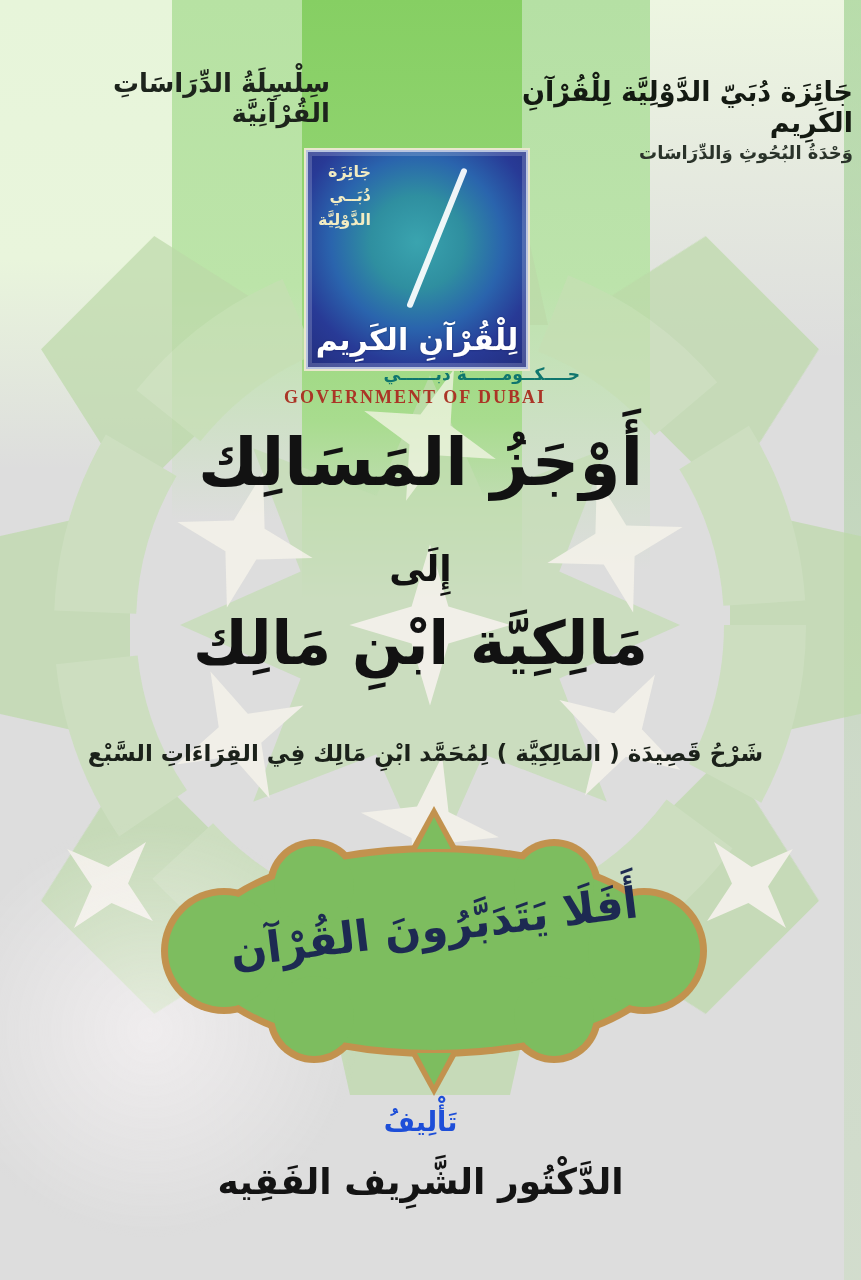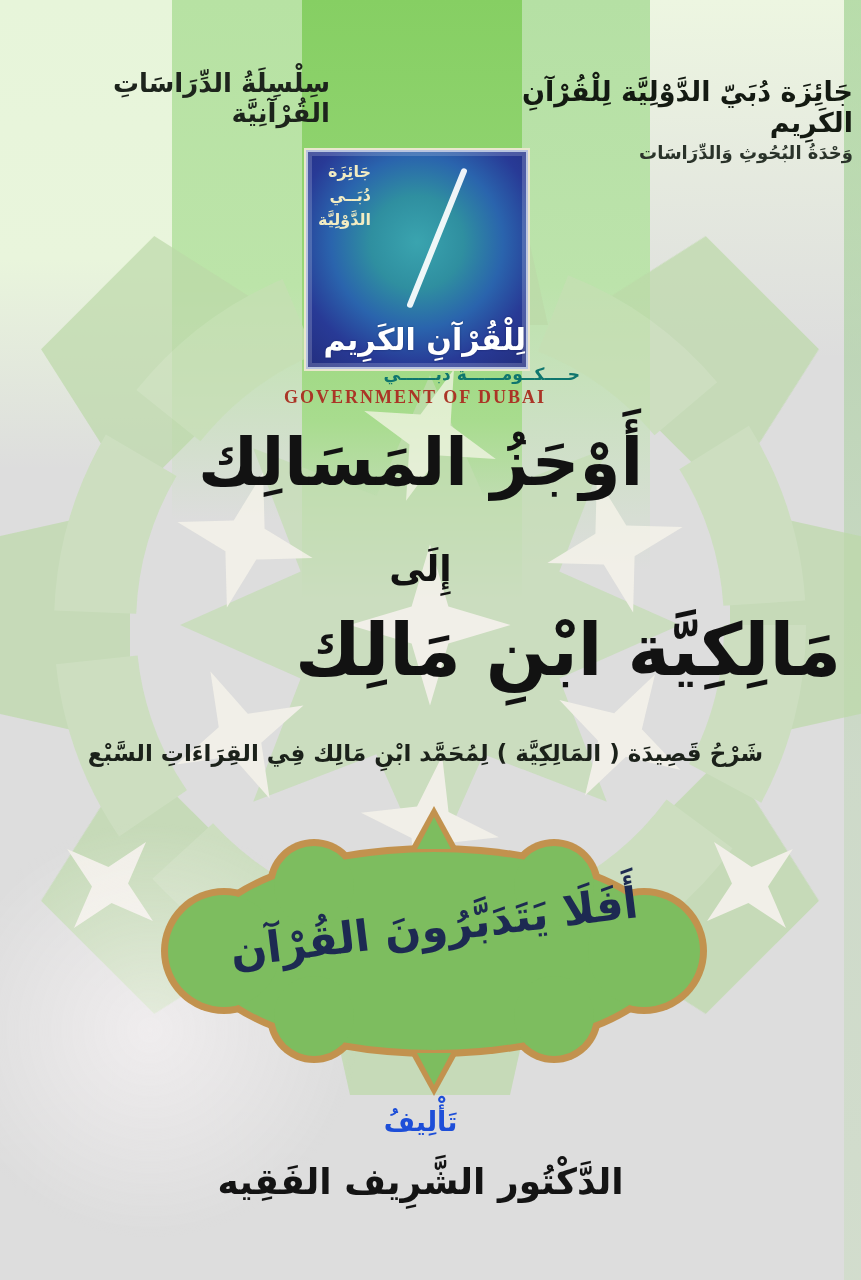--- a/index.html
+++ b/index.html
@@ -31,35 +31,35 @@
   .award-title{font-size:27px;font-weight:bold;color:#141a12;line-height:1.15;}
   .award-unit{font-size:18px;font-weight:bold;color:#2a332a;margin-top:4px;}
   
   .logo{position:absolute;left:306px;top:150px;width:218px;height:215px;
     background:radial-gradient(circle at 50% 42%,#3aa4af 0%,#2f8fa0 28%,#2a64ad 52%,#283a96 74%,#232e7e 100%);
     border:2px solid #b9c4e0;box-shadow:0 0 0 2px #e9e7cd, inset 0 0 0 4px rgba(255,255,255,.18);}
   .logo-corner{position:absolute;left:10px;top:8px;font-size:16px;line-height:1.5;
     color:#f2ecc2;font-weight:bold;text-align:right;direction:rtl;white-space:pre-line;}
   .logo-stroke{position:absolute;left:58%;top:5%;width:6px;height:150px;
     background:rgba(255,255,255,.92);transform:rotate(22deg);border-radius:3px;}
-  .logo-emblem{position:absolute;left:0;right:0;bottom:10px;
+  .logo-emblem{position:absolute;left:0;right:0;bottom:10px;text-align:center;
     font-size:30px;font-weight:bold;color:#ffffff;direction:rtl;letter-spacing:1px;
     text-shadow:0 0 2px rgba(0,0,40,.4);}
   .gov-ar{position:absolute;left:250px;top:364px;width:330px;text-align:right;
     font-size:17px;font-weight:bold;color:#0f766e;direction:rtl;}
   .gov-en{position:absolute;left:250px;top:387px;width:330px;text-align:center;
     font-family:"Liberation Serif",serif;font-size:18px;font-weight:bold;
     letter-spacing:2px;color:#ab3526;}
   
   .title1{position:absolute;left:0;right:20px;top:424px;text-align:center;direction:rtl;
     font-size:66px;font-weight:bold;color:#121212;}
   .title-connector{position:absolute;left:0;right:20px;top:548px;text-align:center;direction:rtl;
     font-size:36px;font-weight:bold;color:#121212;}
-  .title2{position:absolute;left:0;right:20px;top:608px;text-align:right;direction:rtl;
-    font-size:72px;font-weight:bold;color:#121212;}
+  .title2{position:absolute;left:0;right:20px;top:608px;text-align:center;direction:rtl;
+    font-size:60px;font-weight:bold;color:#121212;}
   .subtitle{position:absolute;left:0;right:10px;top:740px;text-align:center;direction:rtl;
     font-size:23px;font-weight:bold;color:#1b211a;}
   
   .medallion{position:absolute;left:138px;top:800px;width:592px;height:302px;}
   .medallion svg{position:absolute;left:0;top:0;}
   .verse{position:absolute;left:40px;right:40px;top:102px;text-align:center;direction:rtl;
     font-size:43px;font-weight:bold;color:#1d2a52;transform:rotate(-7deg);}
   
   .byline{position:absolute;left:0;right:20px;top:1106px;text-align:center;direction:rtl;}
   .byline-label{font-size:27px;font-weight:bold;color:#1d4ed8;}

